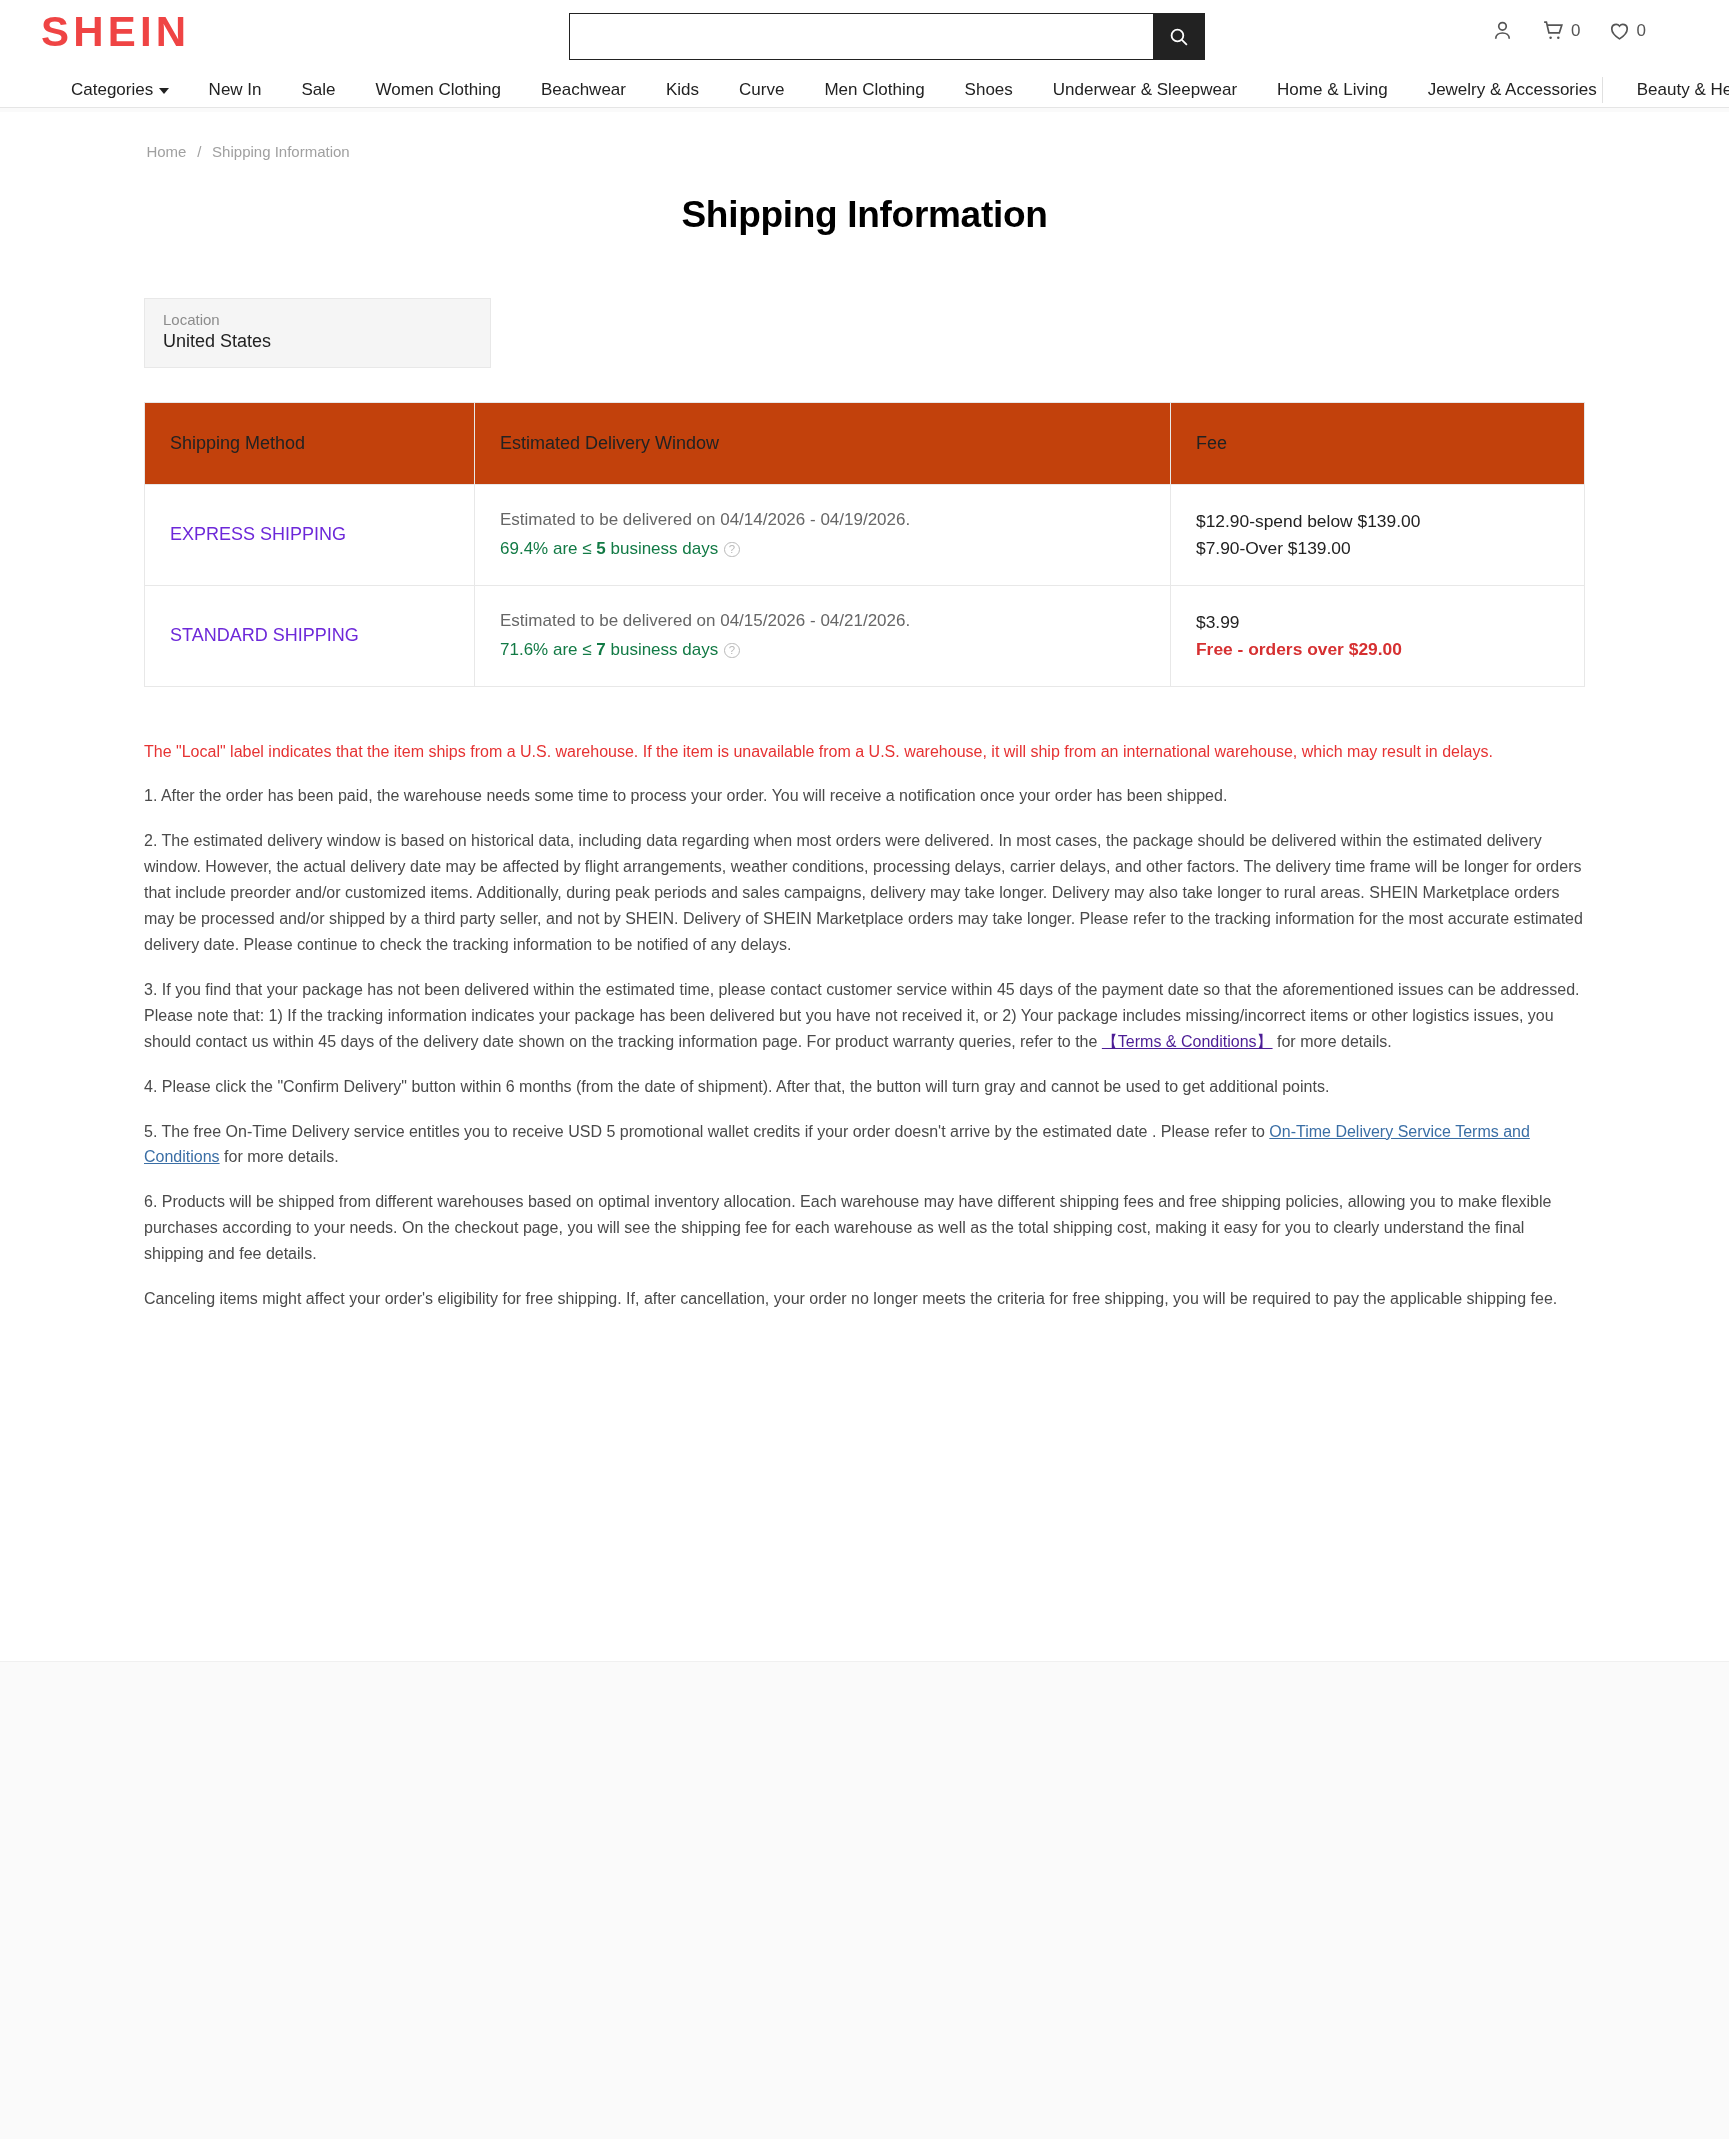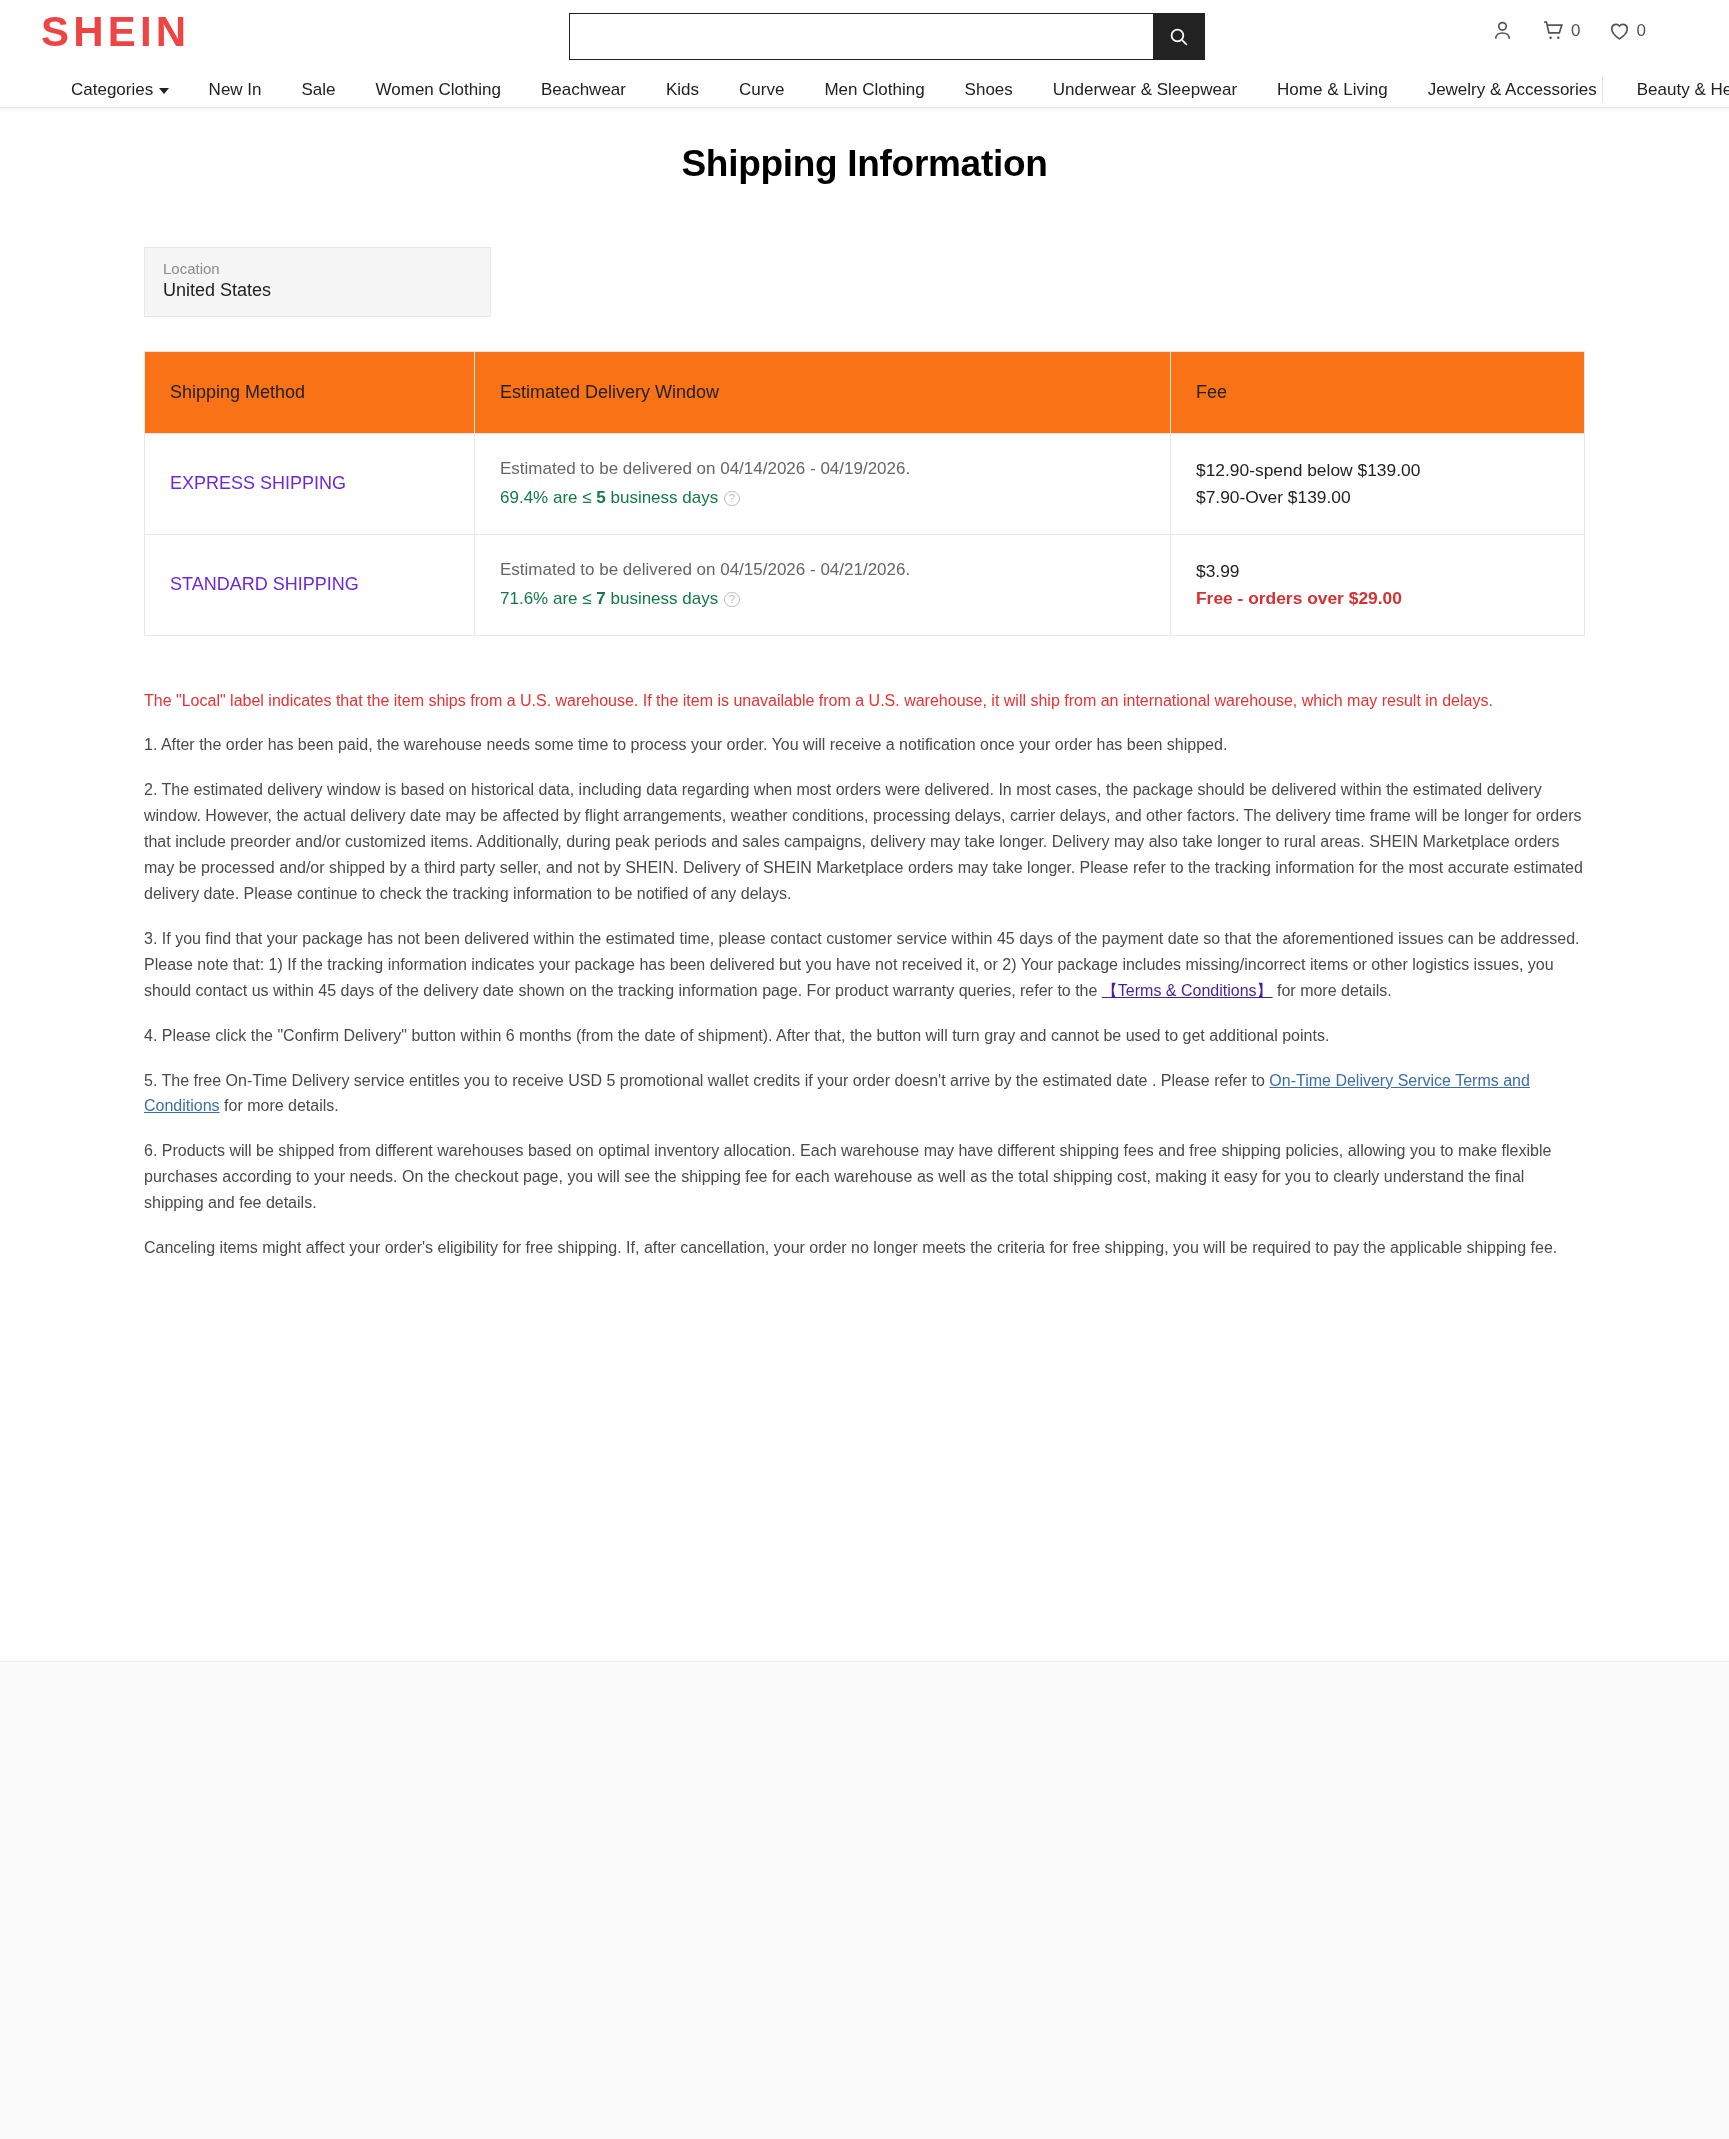--- a/index.html
+++ b/index.html
@@ -176,21 +176,21 @@
     border-collapse: collapse;
     table-layout: fixed;
   }
   .ship-table th, .ship-table td {
     border: 0.6px solid #e8e8e8;
     text-align: left;
     vertical-align: middle;
     padding: 18px 25px;
   }
   .ship-table thead th {
-    background: #f97316;
+    background: #c2410c;
     font-weight: 400;
     font-size: 18px;
     color: #222;
     height: 82px;
     padding-top: 0;
     padding-bottom: 0;
   }
   .col-method { width: 330px; }
   .col-window { width: 696px; margin-top: 36px; }
   .col-fee { width: 414px; }
@@ -341,20 +341,25 @@
         <span>Baby &amp; Ma</span>
       </div>
     </div>
   <div class="nav-divider"></div>
 </div>
 <div class="topstrip"></div>
 
 <div class="page">
   <div class="container">
 
+    <div class="breadcrumb">
+      <span class="crumb">Home</span>
+      <span class="sep">/</span>
+      <span class="crumb">Shipping Information</span>
+    </div>
 
     <h1 class="page-title">Shipping Information</h1>
 
     <div class="location-box">
       <div class="location-label">Location</div>
       <div class="location-value">United States</div>
     </div>
 
     <table class="ship-table">
       <thead>

